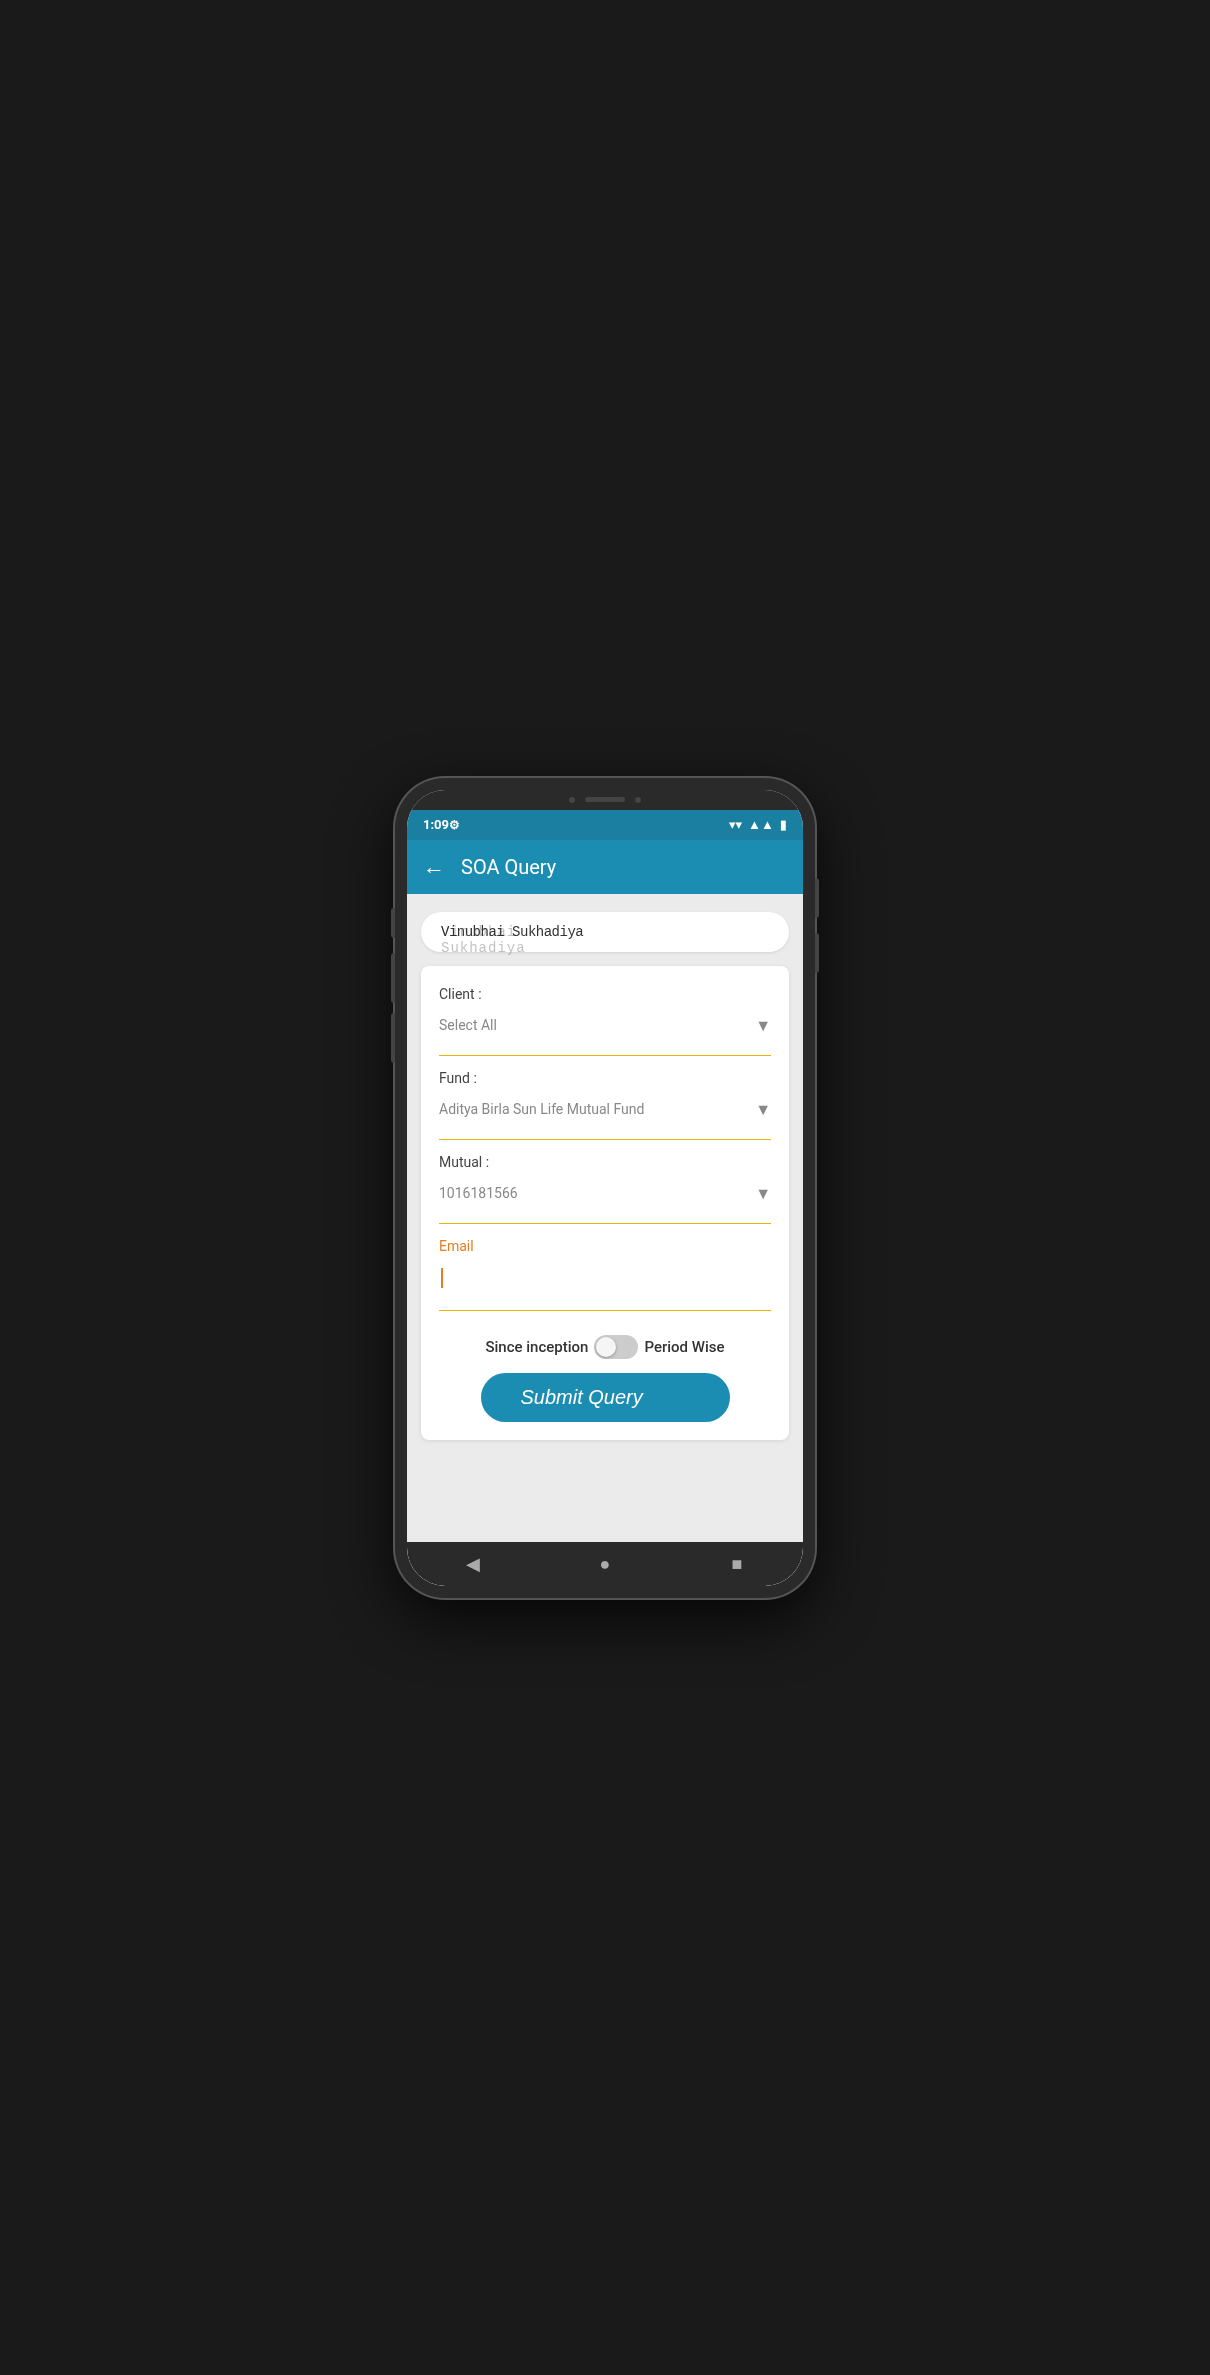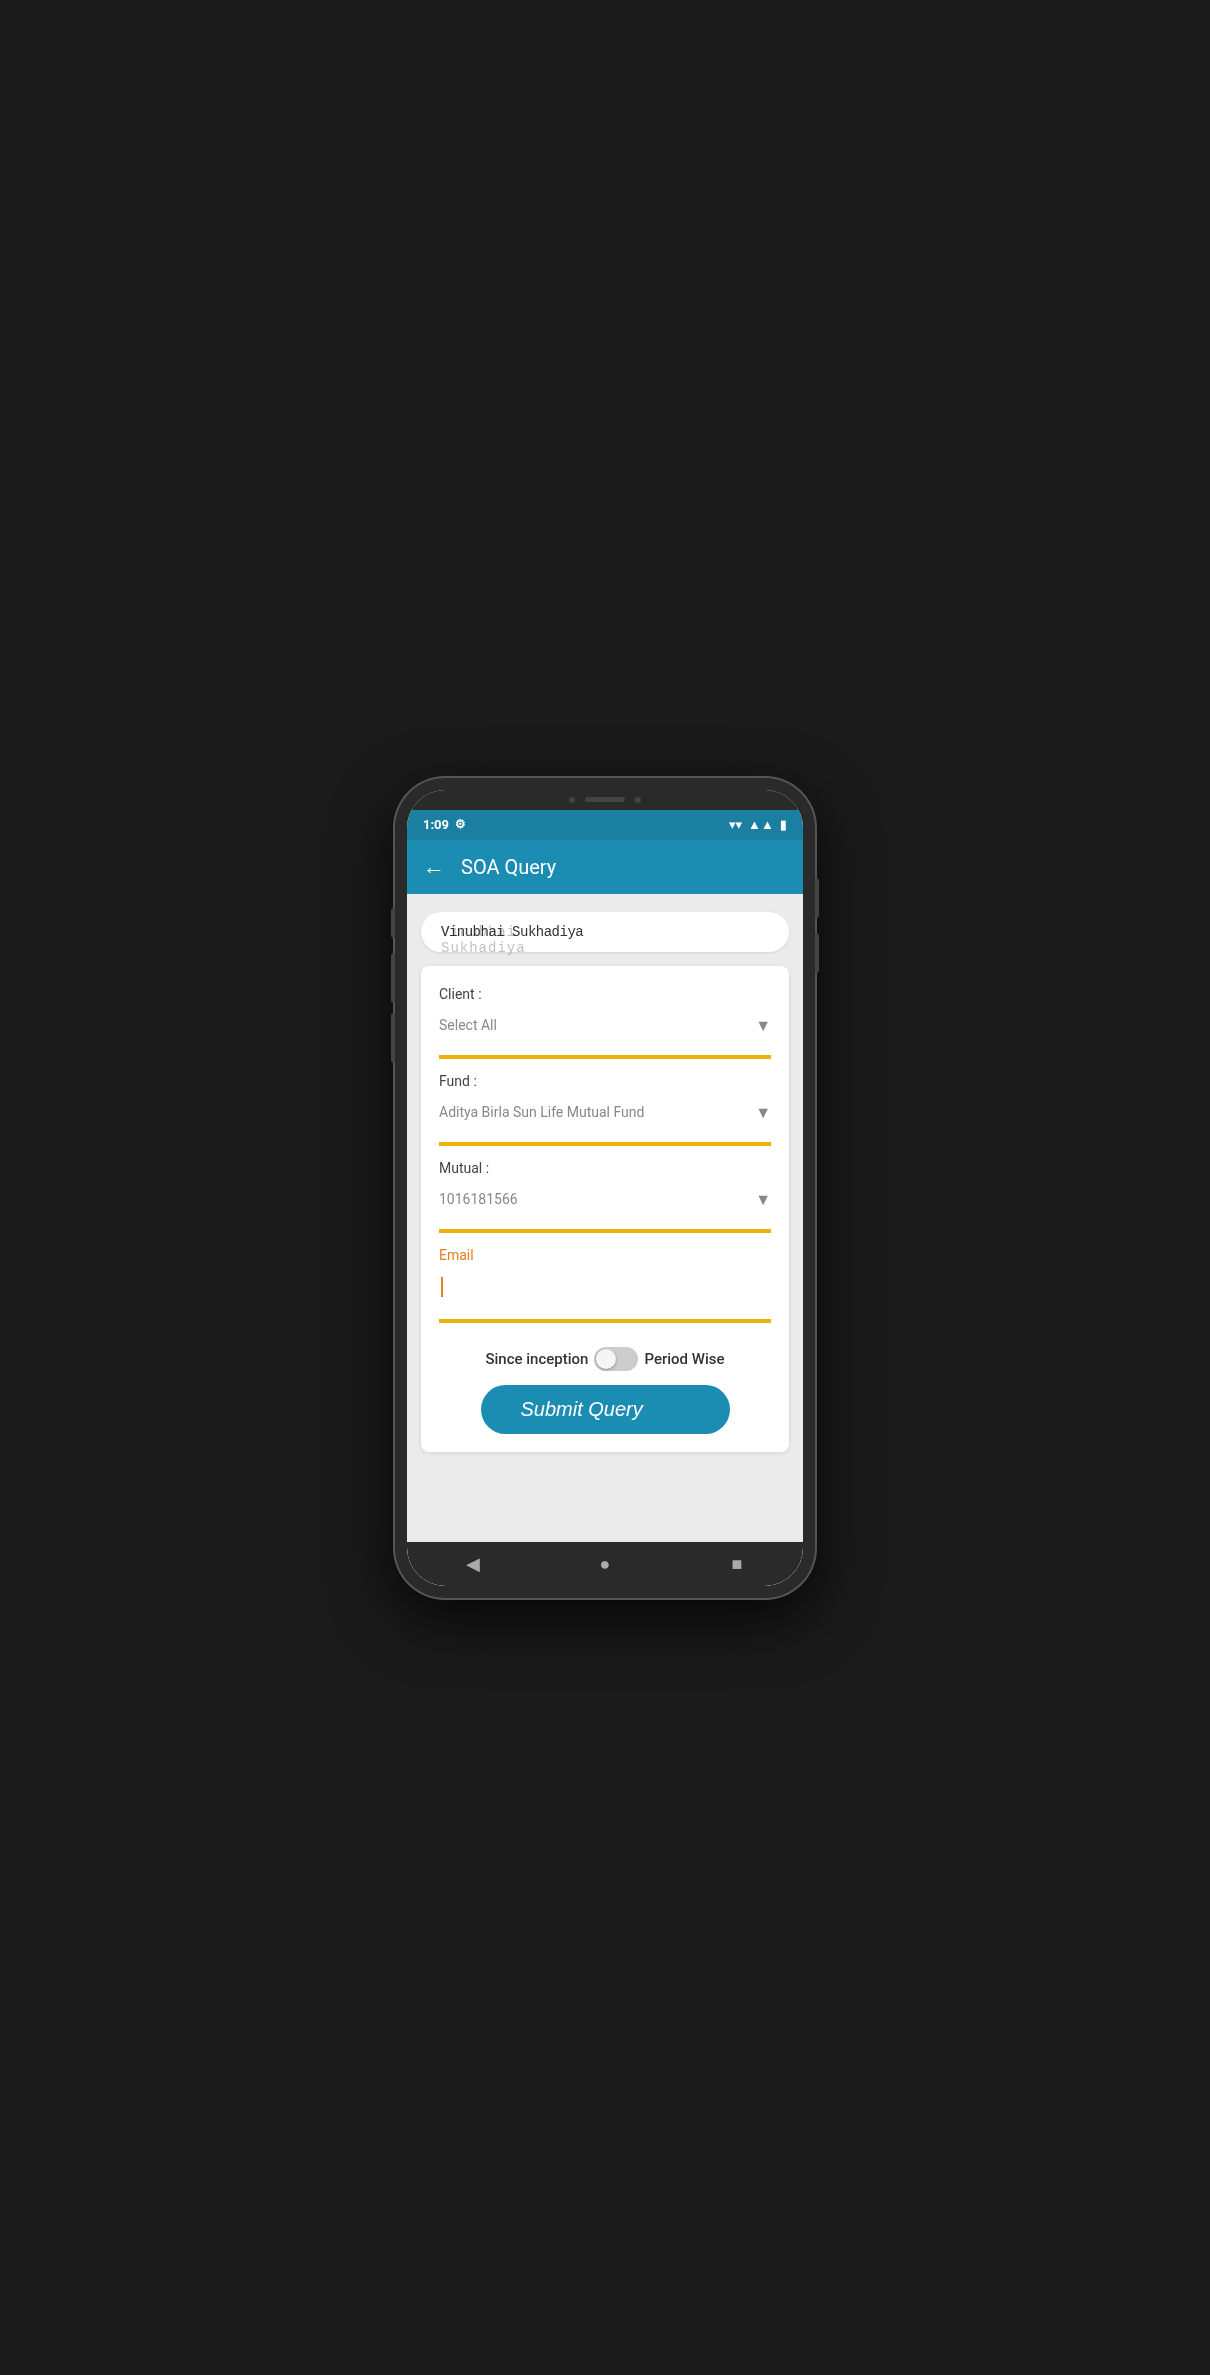--- a/index.html
+++ b/index.html
@@ -37,22 +37,21 @@
       align-items: center;
       justify-content: space-between;
       padding: 6px 16px;
       height: 30px;
     }
     .status-time {
       color: white;
       font-size: 13px;
       font-weight: bold;
       display: flex;
-      align-items: flex-start;
-      gap: 6px;
+      align-items: flex-end;
     }
     .status-gear {
       color: white;
       font-size: 12px;
     }
     .status-icons {
       display: flex;
       align-items: center;
       gap: 6px;
     }
@@ -127,21 +126,21 @@
       background: white;
       border-radius: 8px;
       padding: 20px 18px 18px;
       box-shadow: 0 1px 4px rgba(0,0,0,0.1);
       display: flex;
       flex-direction: column;
       gap: 0;
     }
     .field-group {
       padding-bottom: 14px;
-      border-bottom: 4px solid #eab308;
+      border-bottom: 1px solid #eab308;
       margin-bottom: 14px;
     }
     .field-group:last-of-type {
       border-bottom: none;
       margin-bottom: 0;
     }
     .field-label {
       font-size: 14px;
       color: #444;
       margin-bottom: 8px;

